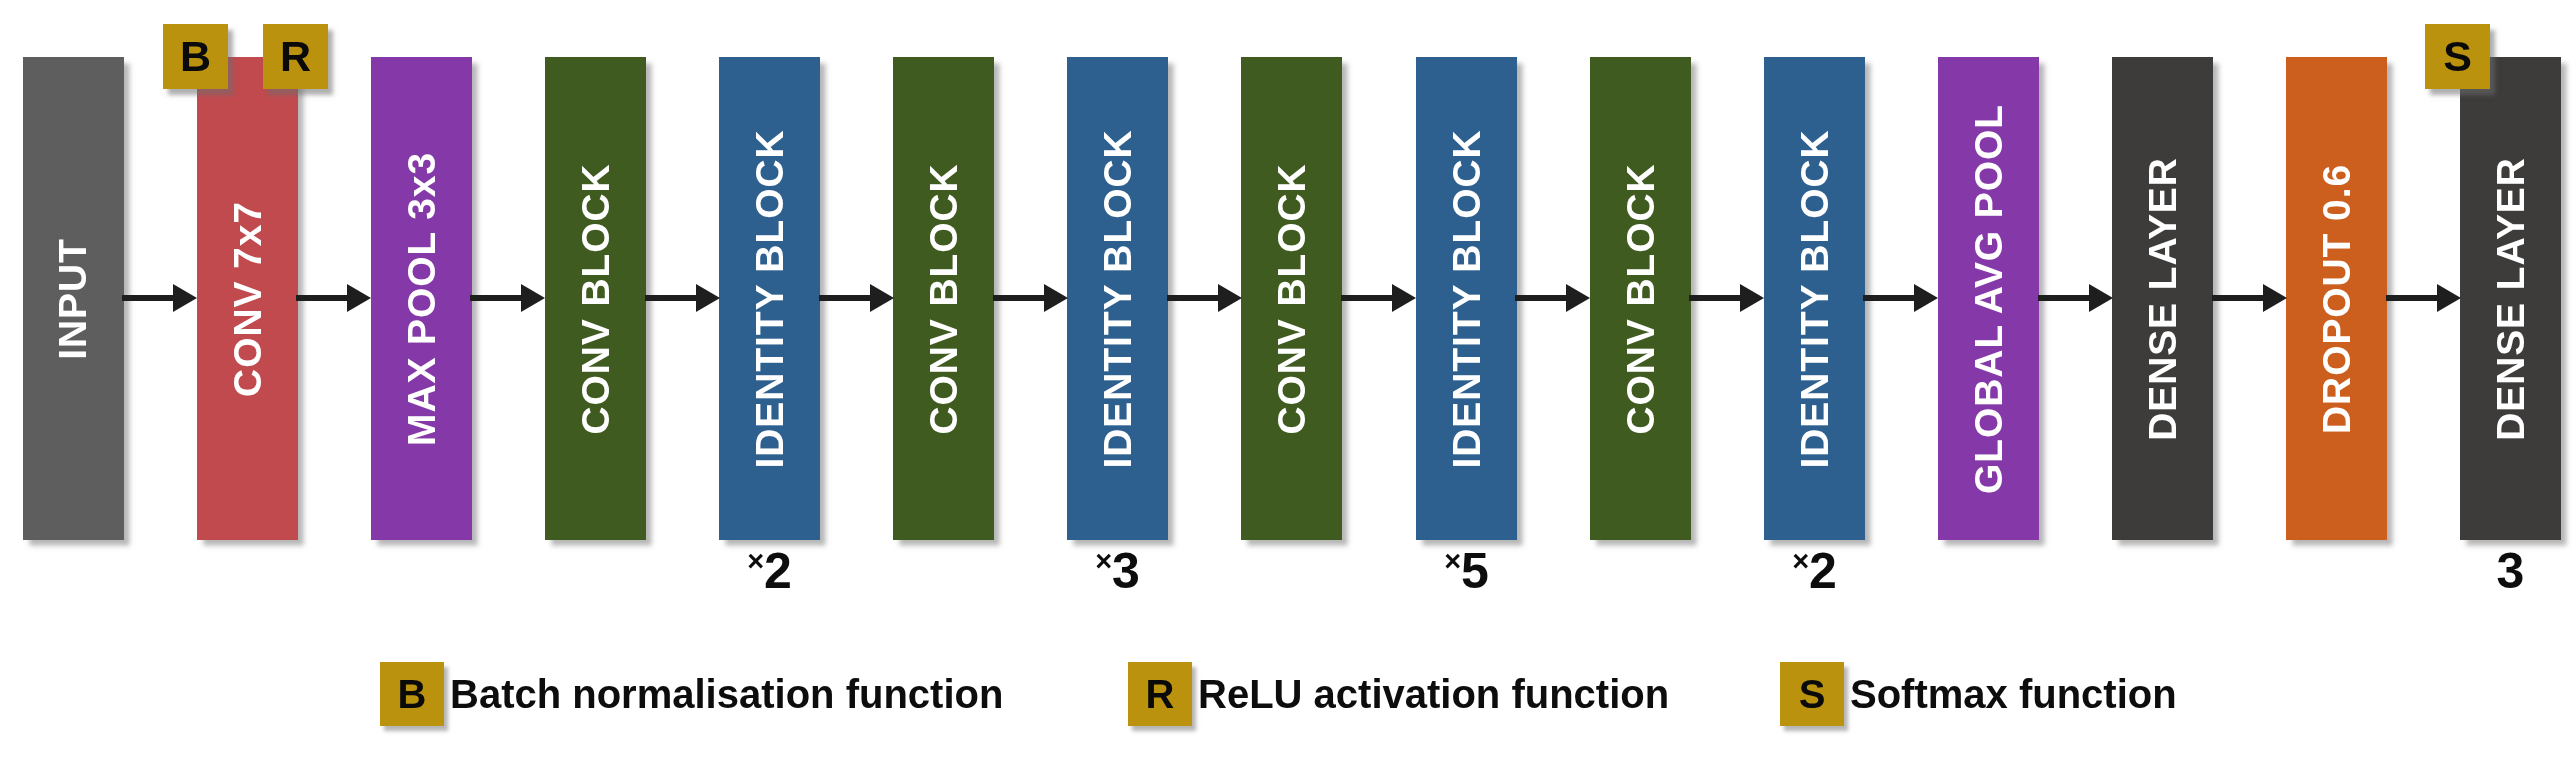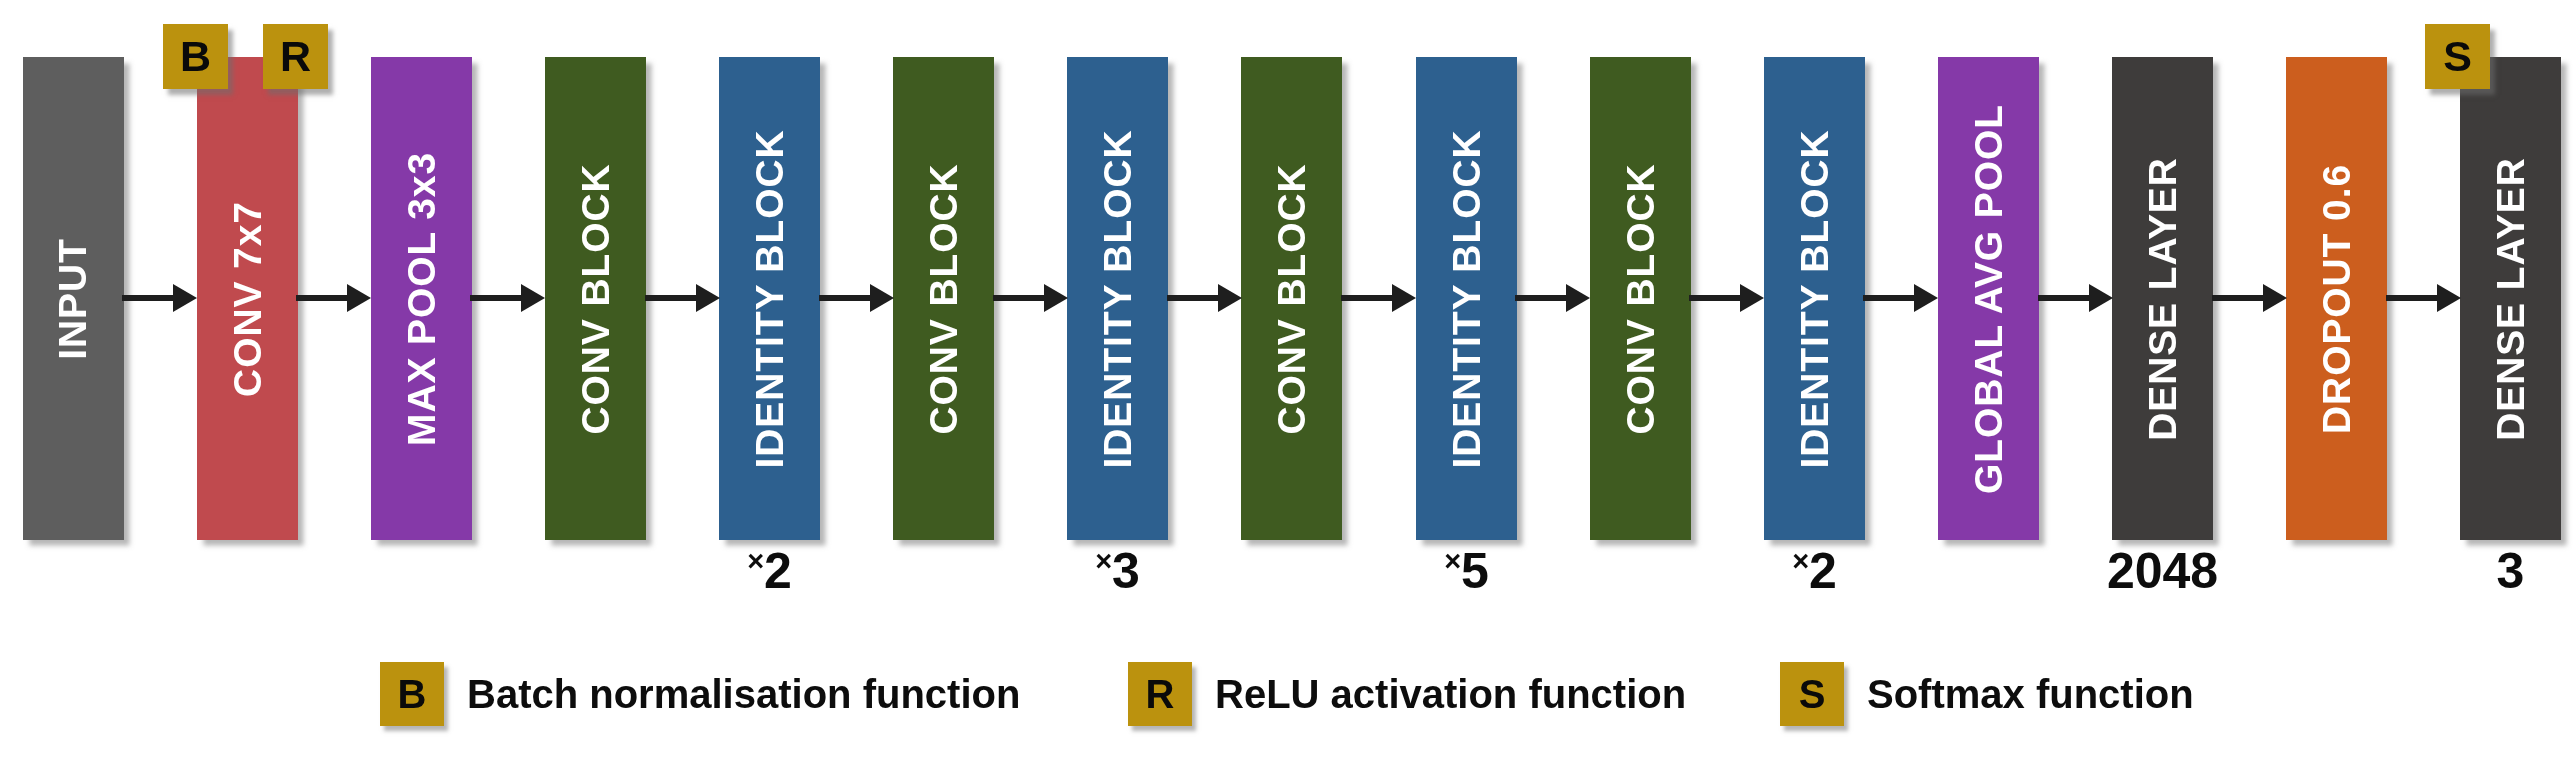--- a/index.html
+++ b/index.html
@@ -56,21 +56,21 @@
   .legend-item { position:absolute; top:662px; height:64px; }
   .legend-badge {
     position:absolute; left:0; top:0;
     width:64px; height:64px;
     background:#bb920e;
     box-shadow:4.4px 5px 3.8px rgba(110,110,110,0.5);
     display:flex; align-items:center; justify-content:center;
     color:#0a0a0a; font-size:40px; font-weight:bold;
   }
   .legend-text {
-    position:absolute; left:87px; top:0; height:64px;
+    position:absolute; left:70px; top:0; height:64px;
     display:flex; align-items:center;
     white-space:nowrap;
     color:#0d0d0d; font-size:40px; font-weight:bold;
   }
 </style>
 </head>
 <body>
 
 <div class="canvas">
 
@@ -135,21 +135,20 @@
   </div>
   <div class="block-wrap" style="left:1938px">
     <div class="block" style="background-color: rgb(133, 57, 168);">
         <span class="vlabel">GLOBAL AVG POOL</span>
       </div>
   </div>
   <div class="block-wrap" style="left:2112px">
     <div class="block" style="background-color: rgb(62, 60, 59);">
         <span class="vlabel">DENSE LAYER</span>
       </div>
-    <div class="sublabel"><span>2048</span></div>
   </div>
   <div class="block-wrap" style="left:2286px">
     <div class="block" style="background-color: rgb(204, 94, 30);">
         <span class="vlabel">DROPOUT 0.6</span>
       </div>
   </div>
   <div class="block-wrap" style="left:2460px">
     <div class="block" style="background-color: rgb(62, 60, 59);">
         <span class="vlabel">DENSE LAYER</span>
       </div>

